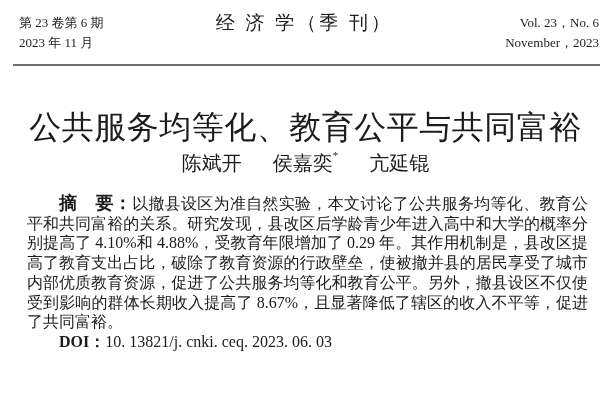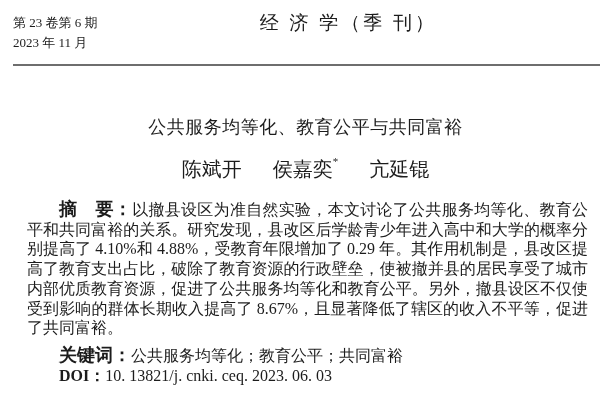--- a/index.html
+++ b/index.html
@@ -14,21 +14,21 @@
     width: 611px;
     height: 403px;
     background: #ffffff;
     overflow: hidden;
   }
   
   .masthead {
     display: flex;
     justify-content: space-between;
     align-items: flex-start;
-    padding: 13px 12px 0 13px;
+    padding: 13px 12px 0 19px;
   }
   .mast-left {
     font-size: 13px;
     line-height: 20px;
     white-space: nowrap;
   }
   .mast-center {
     text-align: center;
     flex: 1;
   }
@@ -49,27 +49,27 @@
   }
   .rule {
     height: 2px;
     background: #6e6e6e;
     margin: 11px 11px 0 13px;
   }
   
   .title {
     margin: 46px 0 0 0;
     text-align: center;
-    font-size: 18px;
+    font-size: 32px;
     font-weight: normal;
     line-height: 30px;
     letter-spacing: 0.5px;
   }
   .authors {
-    margin-top: 16px;
+    margin-top: 10px;
     display: flex;
     justify-content: center;
     align-items: flex-end;
     gap: 31px;
     font-size: 20px;
     line-height: 22px;
   }
   .authors sup {
     font-size: 11px;
     line-height: 1;
@@ -109,31 +109,34 @@
 <div class="page">
 
   <header class="masthead">
     <div class="mast-left">
       <div>第 23 卷第 6 期</div>
       <div>2023 年 11 月</div>
     </div>
     <div class="mast-center">
       <div class="jname-cn">经 济 学（季 刊）</div>
     </div>
+    <div class="mast-right">
+      <div>Vol. 23，No. 6</div>
+      <div>November，2023</div>
+    </div>
   </header>
 
   <div class="rule"></div>
 
   <h1 class="title">公共服务均等化、教育公平与共同富裕</h1>
 
   <div class="authors">
     <span>陈斌开</span>
     <span><span>侯嘉奕</span><sup>*</sup></span>
     <span>亢延锟</span>
   </div>
 
   <p class="abstract"><span class="label-cn">摘　要：</span><span>以撤县设区为准自然实验，本文讨论了公共服务均等化、教育公平和共同富裕的关系。研究发现，县改区后学龄青少年进入高中和大学的概率分别提高了 4.10%和 4.88%，受教育年限增加了 0.29 年。其作用机制是，县改区提高了教育支出占比，破除了教育资源的行政壁垒，使被撤并县的居民享受了城市内部优质教育资源，促进了公共服务均等化和教育公平。另外，撤县设区不仅使受到影响的群体长期收入提高了 8.67%，且显著降低了辖区的收入不平等，促进了共同富裕。</span></p>
 
-  <p class="kv kv-first"><span class="label-cn">关键词：</span><span>公共服务均等化；教育公平；共同富裕</span></p>
 
   <p class="kv"><span class="label-latin">DOI：</span><span>10. 13821/j. cnki. ceq. 2023. 06. 03</span></p>
 
 </div>
 
 </body></html>

